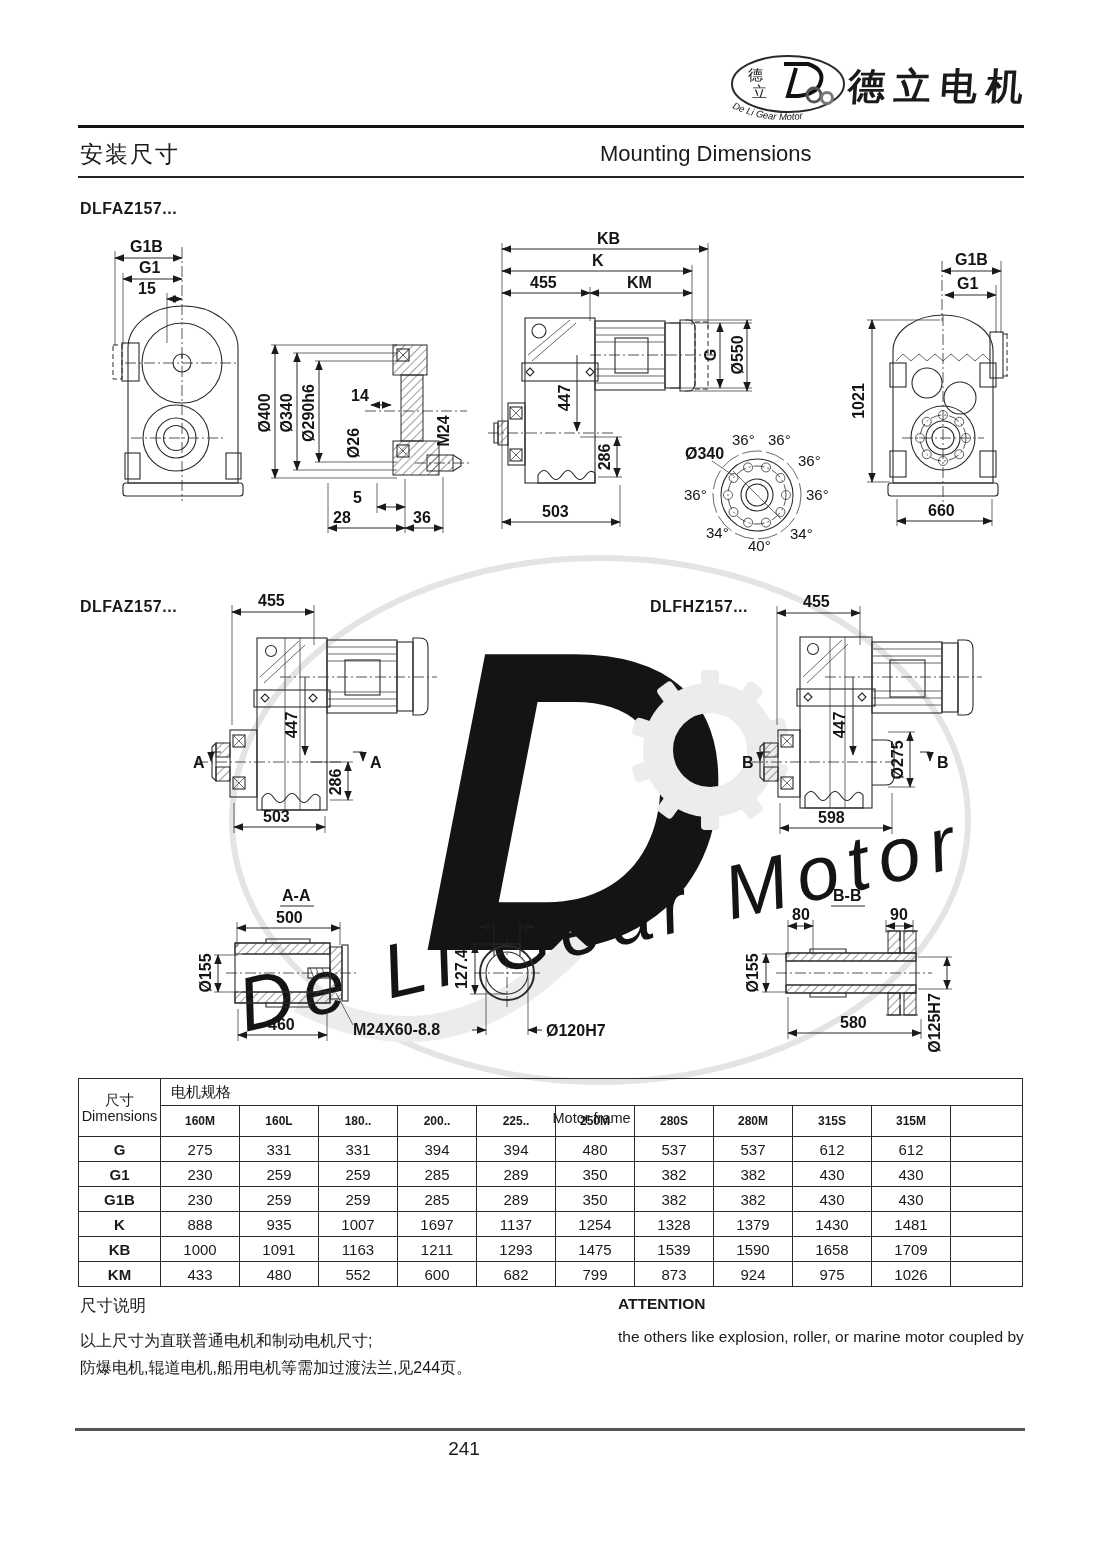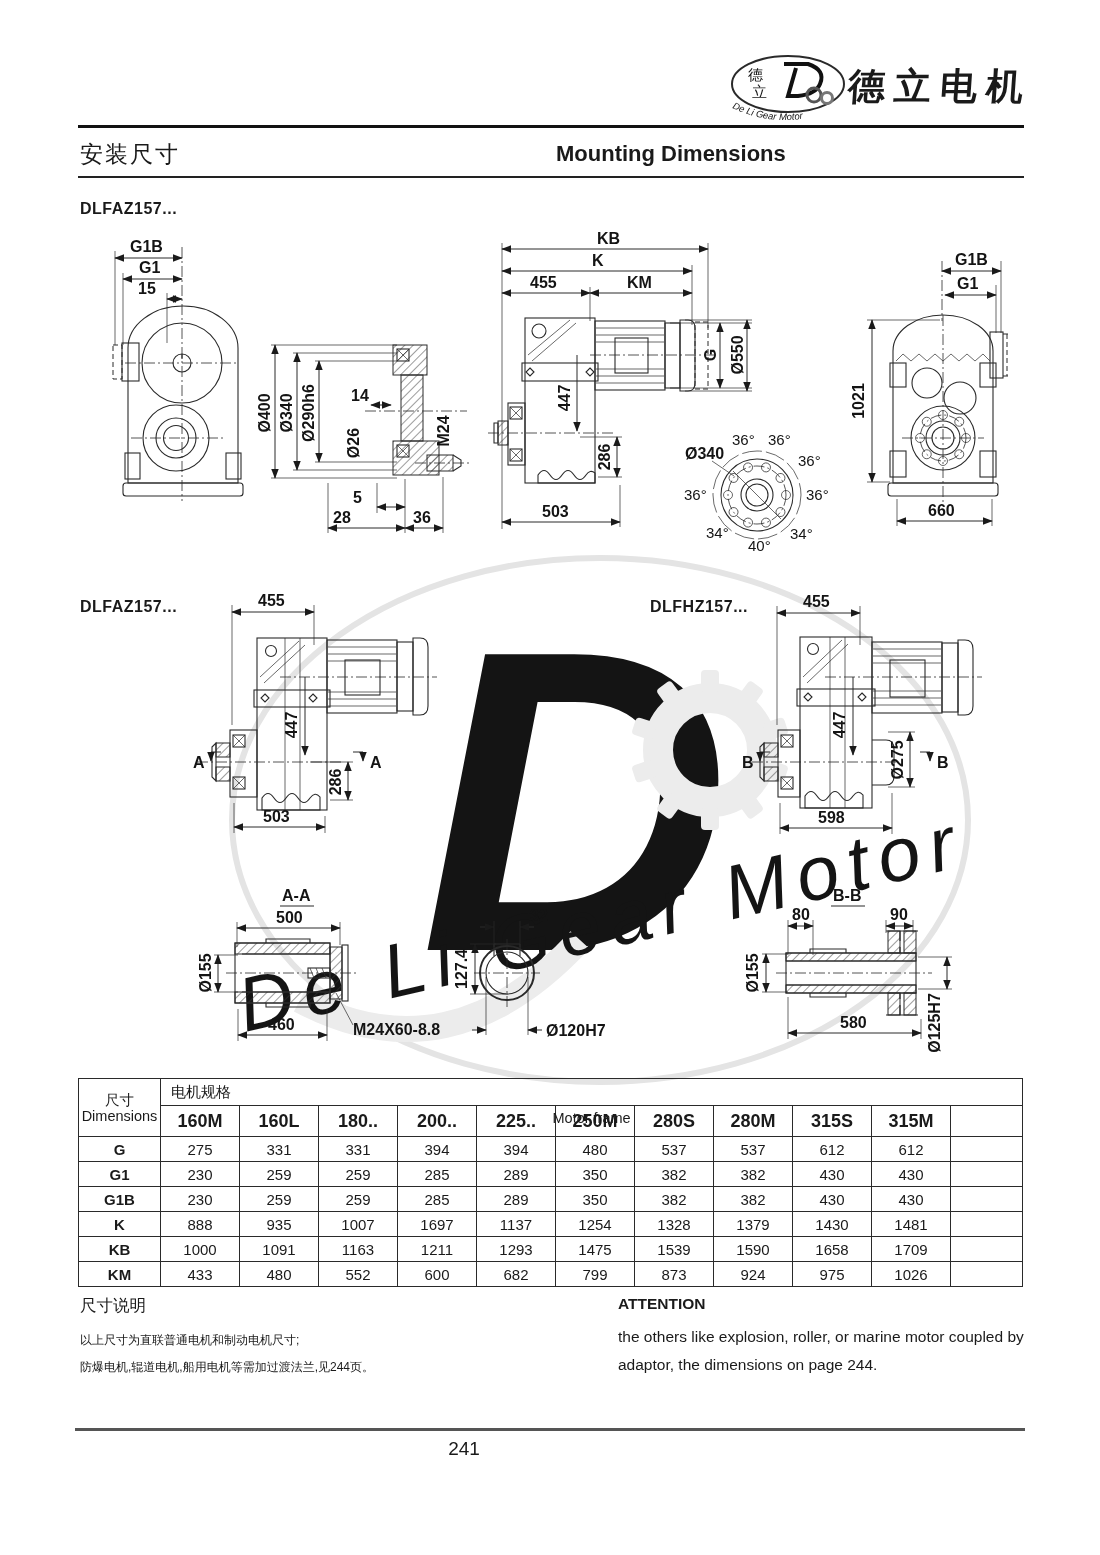--- a/index.html
+++ b/index.html
@@ -19,36 +19,36 @@
   .hatchf{fill:url(#hatch);stroke:#2a2a2a;stroke-width:1;}
   .sect-title{position:absolute;font-size:16px;font-weight:bold;letter-spacing:.5px;z-index:3;}
   .rule-thick{position:absolute;left:78px;width:946px;height:3px;background:#111;}
   .rule-thin{position:absolute;left:78px;width:946px;height:2px;background:#222;}
   .wm{z-index:0;}
   .fg{z-index:2;}
   
   table.dims{position:absolute;left:78px;top:1078px;width:944px;border-collapse:collapse;table-layout:fixed;z-index:3;background:transparent;}
   table.dims th,table.dims td{border:1.2px solid #2a2a2a;text-align:center;vertical-align:middle;padding:0;font-weight:normal;}
   table.dims .hrow1 th{height:26px;}
-  table.dims .hrow2 th{height:30px;font-weight:bold;font-size:18px;}
+  table.dims .hrow2 th{height:30px;font-weight:bold;font-size:12px;}
   table.dims td,table.dims tbody th{height:24px;font-size:15px;}
   table.dims tbody th{font-weight:bold;}
   .dimcell{font-size:14.5px;line-height:16px;}
   .groupcell{position:relative;text-align:left;}
   .gzh{position:absolute;left:10px;top:4px;font-size:15px;}
   .gen{position:absolute;left:0;right:0;top:5px;text-align:center;font-size:14.5px;margin-top:26px;}
   .notes{position:absolute;top:1295px;z-index:3;}
   .notes .nt{font-size:16.5px;margin-bottom:10px;}
-  .notes .nl{font-size:12px;line-height:27px;}
+  .notes .nl{font-size:16px;line-height:27px;}
   .notes-en .nt{font-weight:bold;font-size:15.5px;margin-bottom:10px;}
   .notes-en .nl{font-size:15.5px;line-height:28px;}
   .brand{position:absolute;left:848px;top:62px;font-family:"DejaVu Serif",serif;font-weight:bold;font-size:37px;letter-spacing:9px;transform:skewX(-4deg);}
   .pageno{position:absolute;left:0;width:928px;top:1438px;text-align:center;font-size:19px;z-index:3;}
   .title-zh{position:absolute;left:80px;top:139px;font-size:23px;letter-spacing:2px;}
-  .title-en{position:absolute;left:556px;top:141px;font-size:22px;font-weight:bold;text-align:right;}
+  .title-en{position:absolute;left:600px;top:141px;font-size:22px;font-weight:normal;text-align:right;}
 </style>
 </head>
 <body>
 
 <svg width="0" height="0" style="position:absolute" aria-hidden="true">
   <defs>
     <marker id="ar" viewBox="0 0 10 10" refX="9.2" refY="5" markerWidth="10" markerHeight="10" orient="auto-start-reverse">
       <path d="M0,1.2 L10,5 L0,8.8 z" fill="#1a1a1a"></path>
     </marker>
     <pattern id="hatch" width="6" height="6" patternUnits="userSpaceOnUse" patternTransform="rotate(45)">
@@ -639,17 +639,16 @@
 </table>
 
 <div class="notes notes-zh" style="left:80px;width:520px">
   <div class="nt">尺寸说明</div>
   <div class="nl">以上尺寸为直联普通电机和制动电机尺寸;</div>
   <div class="nl">防爆电机,辊道电机,船用电机等需加过渡法兰,见244页。</div>
 </div>
 <div class="notes notes-en" style="left:618px;width:430px">
   <div class="nt">ATTENTION</div>
   <div class="nl">the others like explosion, roller, or marine motor coupled by</div>
-  <div class="nl">adaptor, the dimensions on page 244.</div>
 </div>
 
 <div class="abs" style="left:75px;top:1428px;width:950px;height:3px;background:#555"></div>
 <div class="pageno">241</div>
 
 </body></html>

